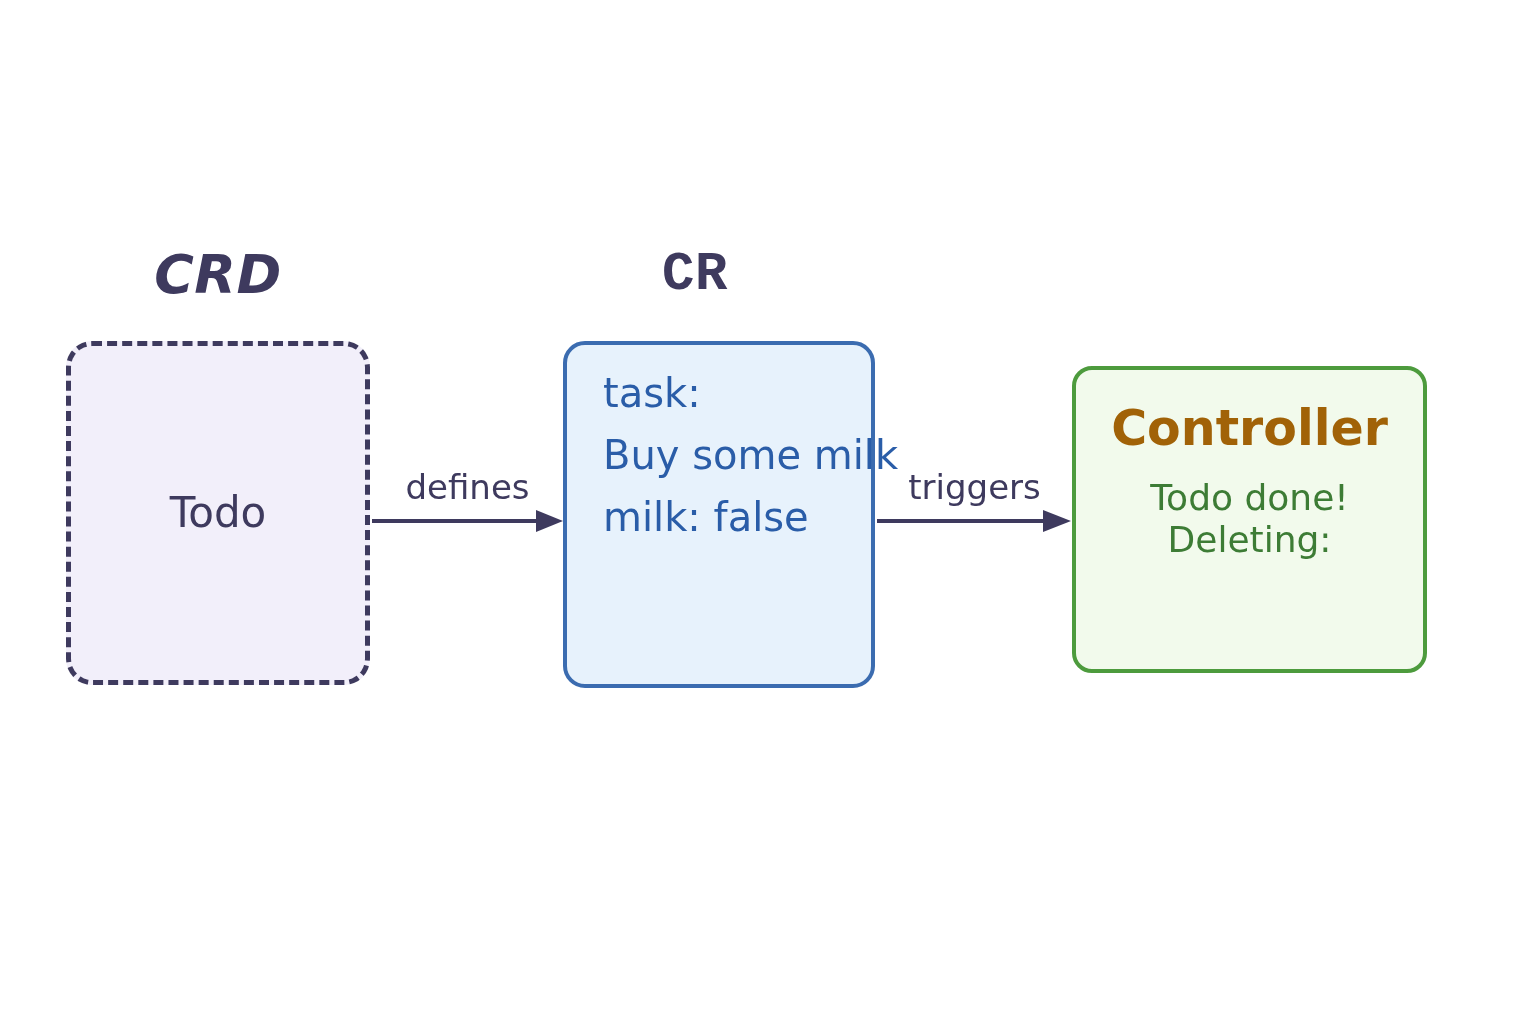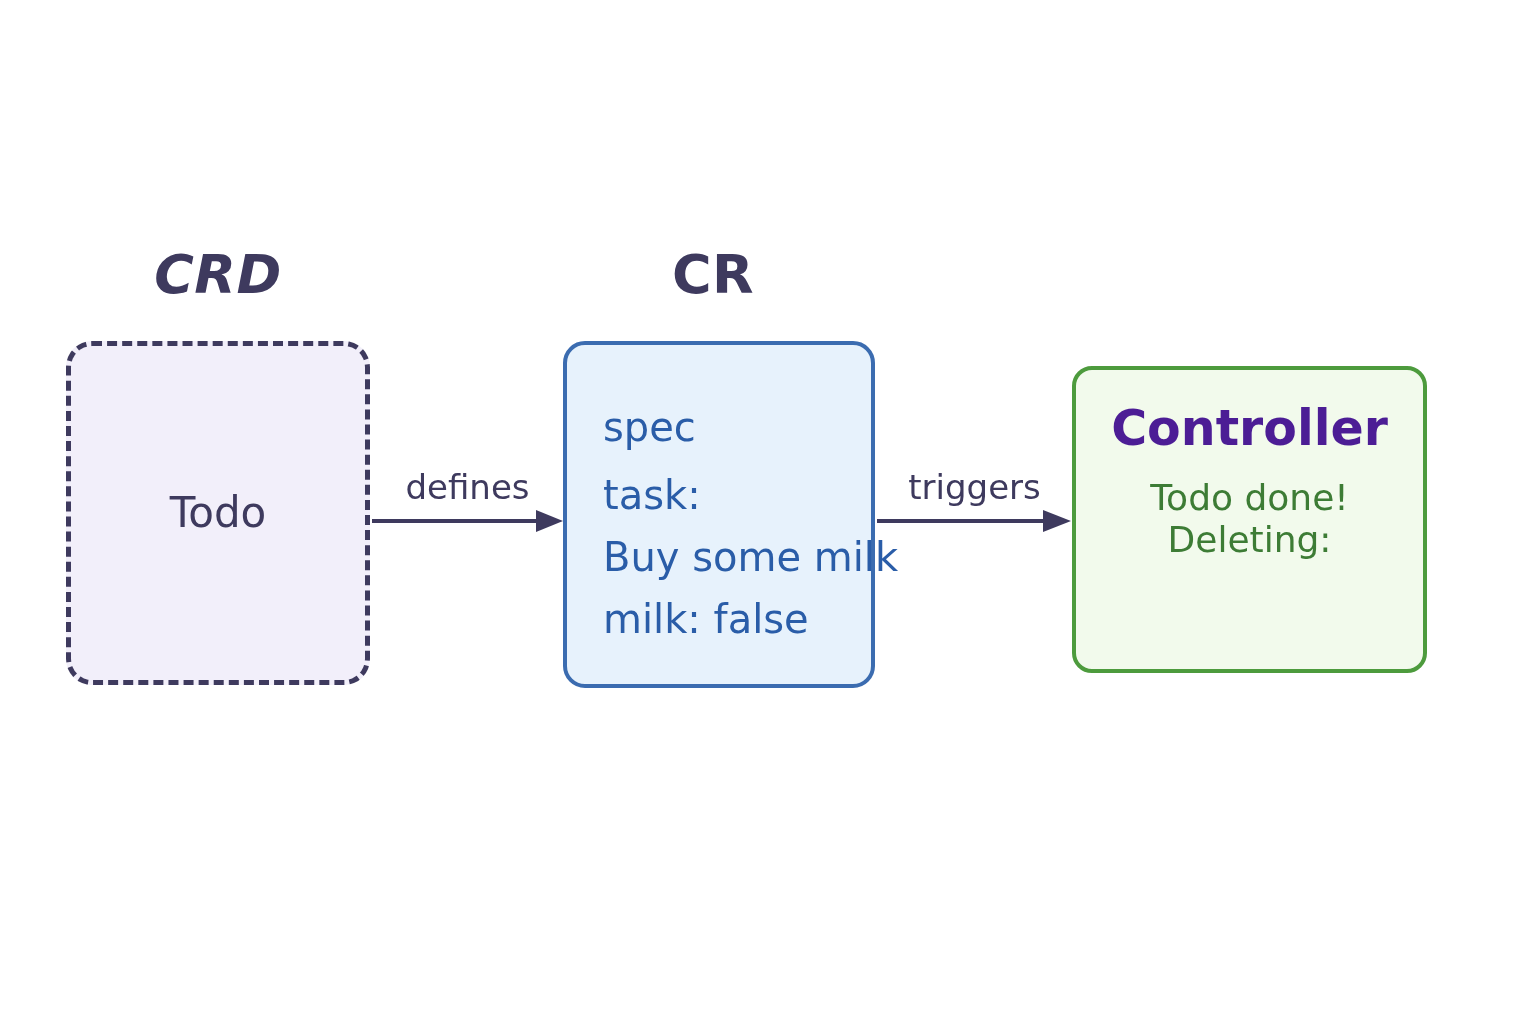--- a/index.html
+++ b/index.html
@@ -32,24 +32,25 @@
     white-space: nowrap;
   }
   #crd-title {
     left: 66px;
     width: 304px;
     top: 248px;
     font-size: 54px;
     font-style: italic;
   }
   #cr-title {
-    left: 557px;
+    left: 539px;
     width: 312px;
     top: 248px;
     font-size: 54px;
+    font-family: Liberation Mono, monospace;
   }
 
   
   .node {
     position: absolute;
     box-sizing: border-box;
     display: flex;
     flex-direction: column;
     justify-content: center;
   }
@@ -106,21 +107,21 @@
     border: 4px solid #4d9b3d;
     border-radius: 20px;
     background: #f2faec;
     align-items: center;
     justify-content: flex-start;
   }
   #controller-title {
     margin-top: 34px;
     font-size: 49px;
     font-weight: bold;
-    color: #4c1d95;
+    color: #a16207;
     line-height: 1;
     text-align: center;
     white-space: nowrap;
   }
   .controller-line {
     font-size: 36px;
     color: #3d7c35;
     line-height: 1.18;
     text-align: center;
     white-space: nowrap;
@@ -158,21 +159,20 @@
 
   <div id="label-defines" class="edge-label">defines</div>
   <svg id="arrow-defines" class="connector" width="196" height="32">
     <line x1="2" y1="16" x2="168" y2="16" stroke="#3e3a5e" stroke-width="4"></line>
     <polygon points="166,5 193,16 166,27" fill="#3e3a5e"></polygon>
   </svg>
 
   <div id="cr-title" class="group-title">CR</div>
 
   <div id="cr-node" class="node">
-    <div id="cr-spec" class="cr-text">spec</div>
     <div id="cr-task" class="cr-text">task:</div>
     <div id="cr-value" class="cr-text">Buy some milk</div>
     <div id="cr-done" class="cr-text">milk: false</div>
   </div>
 
   <div id="label-triggers" class="edge-label">triggers</div>
   <svg id="arrow-triggers" class="connector" width="200" height="32">
     <line x1="2" y1="16" x2="170" y2="16" stroke="#3e3a5e" stroke-width="4"></line>
     <polygon points="168,5 196,16 168,27" fill="#3e3a5e"></polygon>
   </svg>

